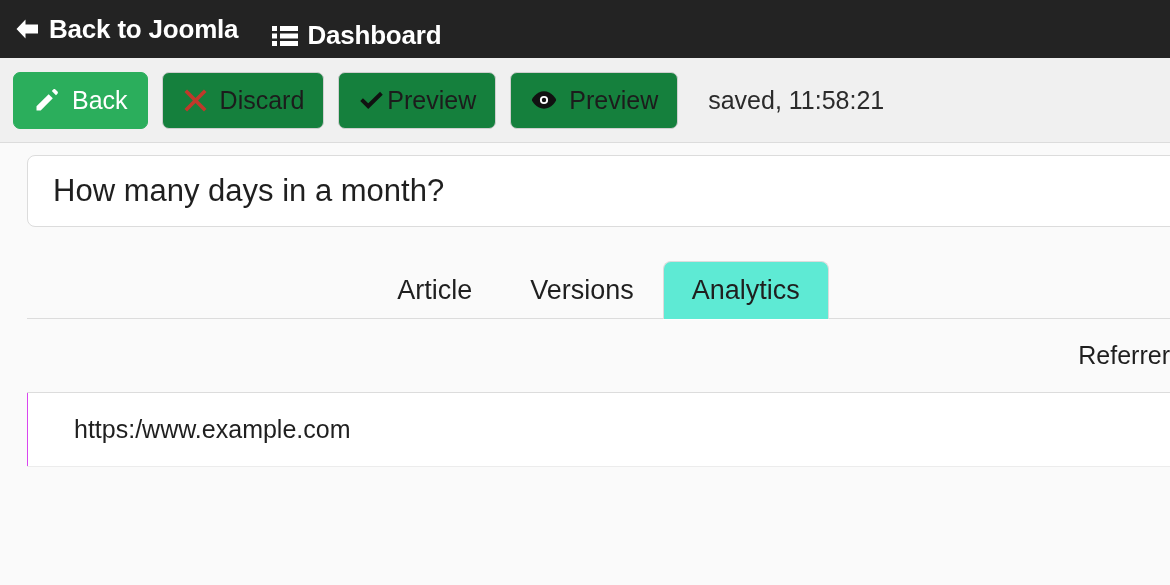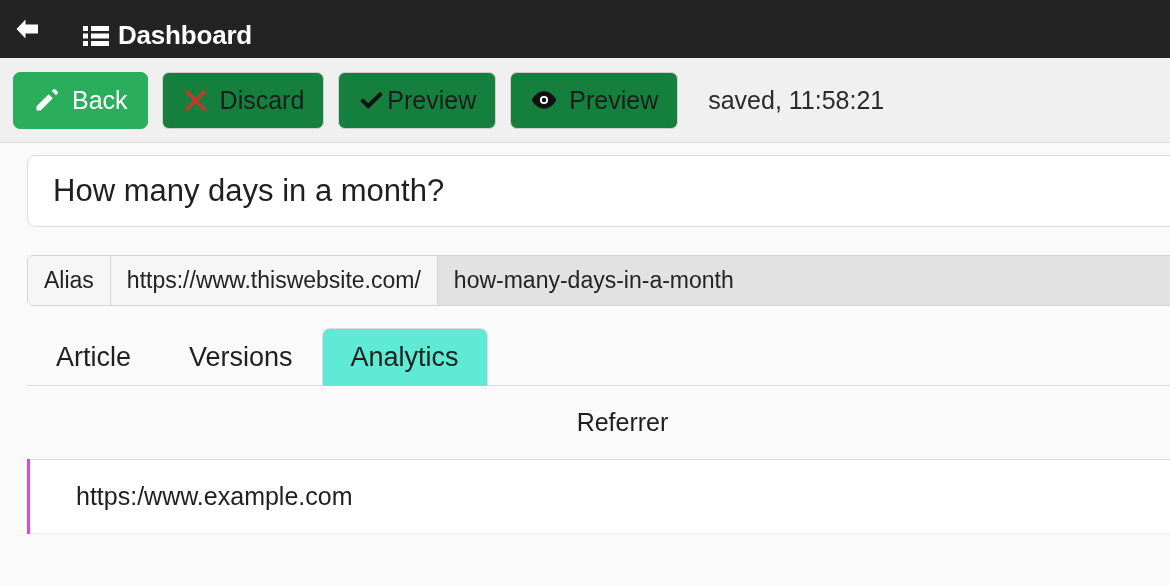--- a/index.html
+++ b/index.html
@@ -133,20 +133,21 @@
   .alias-value  { background: #e2e2e2; flex: 1 1 auto; }
 
   
   .tabs-wrap { padding-left: 27px; margin-top: 21px; }
   .tabs {
     display: flex;
     align-items: flex-end;
     height: 59px;
     position: relative;
     width: 1143px;
+    justify-content: center;
   }
   .tabs::after {
     content: "";
     position: absolute;
     left: 0; right: 0; bottom: 0;
     height: 1px;
     background: #dcdcdc;
   }
   .tab {
     position: relative;
@@ -172,48 +173,49 @@
 
   
   .table-wrap { padding-left: 27px; }
   .tbl {
     width: 1143px;
     border-collapse: collapse;
     table-layout: fixed;
   }
   .tbl th {
     background: #fafafa;
-    text-align: center;
+    text-align: right;
     font-weight: normal;
     font-size: 25px;
     color: #1f1f1f;
     padding: 22px 0 22px 46px;
     border-bottom: 1px solid #dcdcdc;
     border-left: 1px solid #fafafa;
   }
   .tbl td {
     background: #ffffff;
     font-size: 25px;
     color: #1f1f1f;
     padding: 22px 0 22px 46px;
     border-bottom: 1px solid #ececec;
-    border-left: 3px solid #d946ef;
+    border-left: 1px solid #d946ef;
   }
 </style>
 </head>
 <body>
 
 <div class="topbar">
 
   <a class="topbar-link">
     <span class="tb-ico">
       <svg class="arrow-left" viewBox="0 0 26 24" aria-hidden="true">
         <path d="M11.5 2.5 L2.5 12 L11.5 21.5 L11.5 16.5 L24 16.5 L24 7.5 L11.5 7.5 Z" fill="#ffffff"></path>
       </svg>
     </span>
+    <span>Back to Joomla</span>
   </a>
 
   <a class="topbar-link">
     <span class="tb-ico">
       <svg class="list-ico" viewBox="0 0 26 22" aria-hidden="true">
         <rect x="0" y="1" width="5" height="5" fill="#ffffff"></rect>
         <rect x="8" y="1" width="18" height="5" fill="#ffffff"></rect>
         <rect x="0" y="8.5" width="5" height="5" fill="#ffffff"></rect>
         <rect x="8" y="8.5" width="18" height="5" fill="#ffffff"></rect>
         <rect x="0" y="16" width="5" height="5" fill="#ffffff"></rect>
@@ -270,27 +272,20 @@
   <span class="status">saved, 11:58:21</span>
 
 </div>
 
 <div class="page">
 
   <div class="title-wrap">
     <input class="title-input" type="text" value="How many days in a month?" style="">
   </div>
 
-  <div class="alias-wrap">
-    <div class="alias-group">
-      <span class="alias-seg alias-label">Alias</span>
-      <span class="alias-seg alias-prefix">https://www.thiswebsite.com/</span>
-      <span class="alias-seg alias-value">how-many-days-in-a-month</span>
-    </div>
-  </div>
 
   <div class="tabs-wrap">
     <div class="tabs">
       <div class="tab">
         <span>Article</span>
       </div>
       <div class="tab">
         <span>Versions</span>
       </div>
       <div class="tab active">

